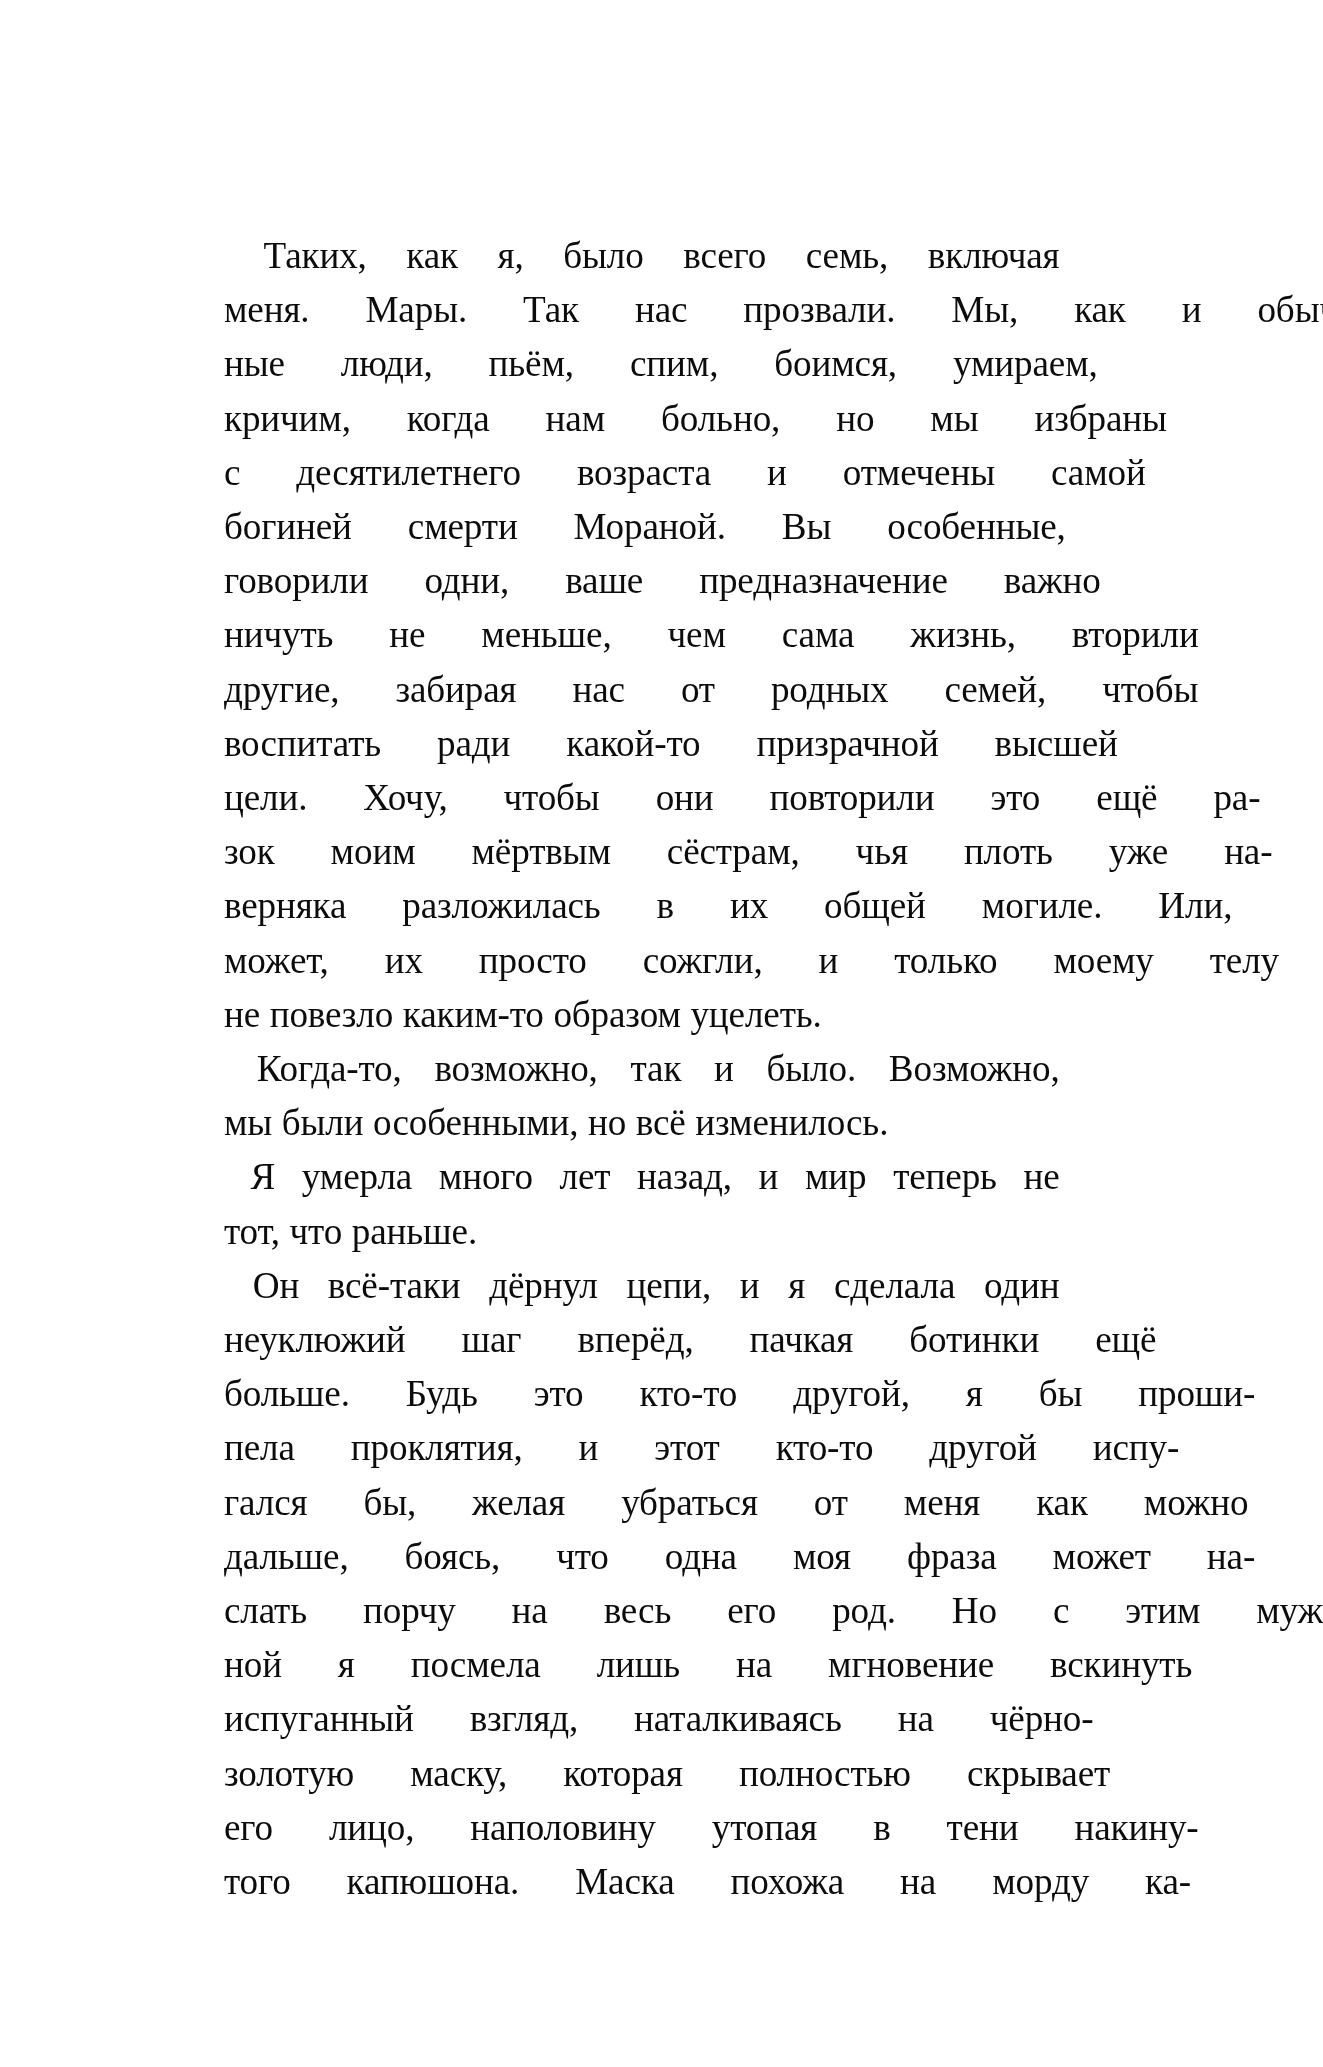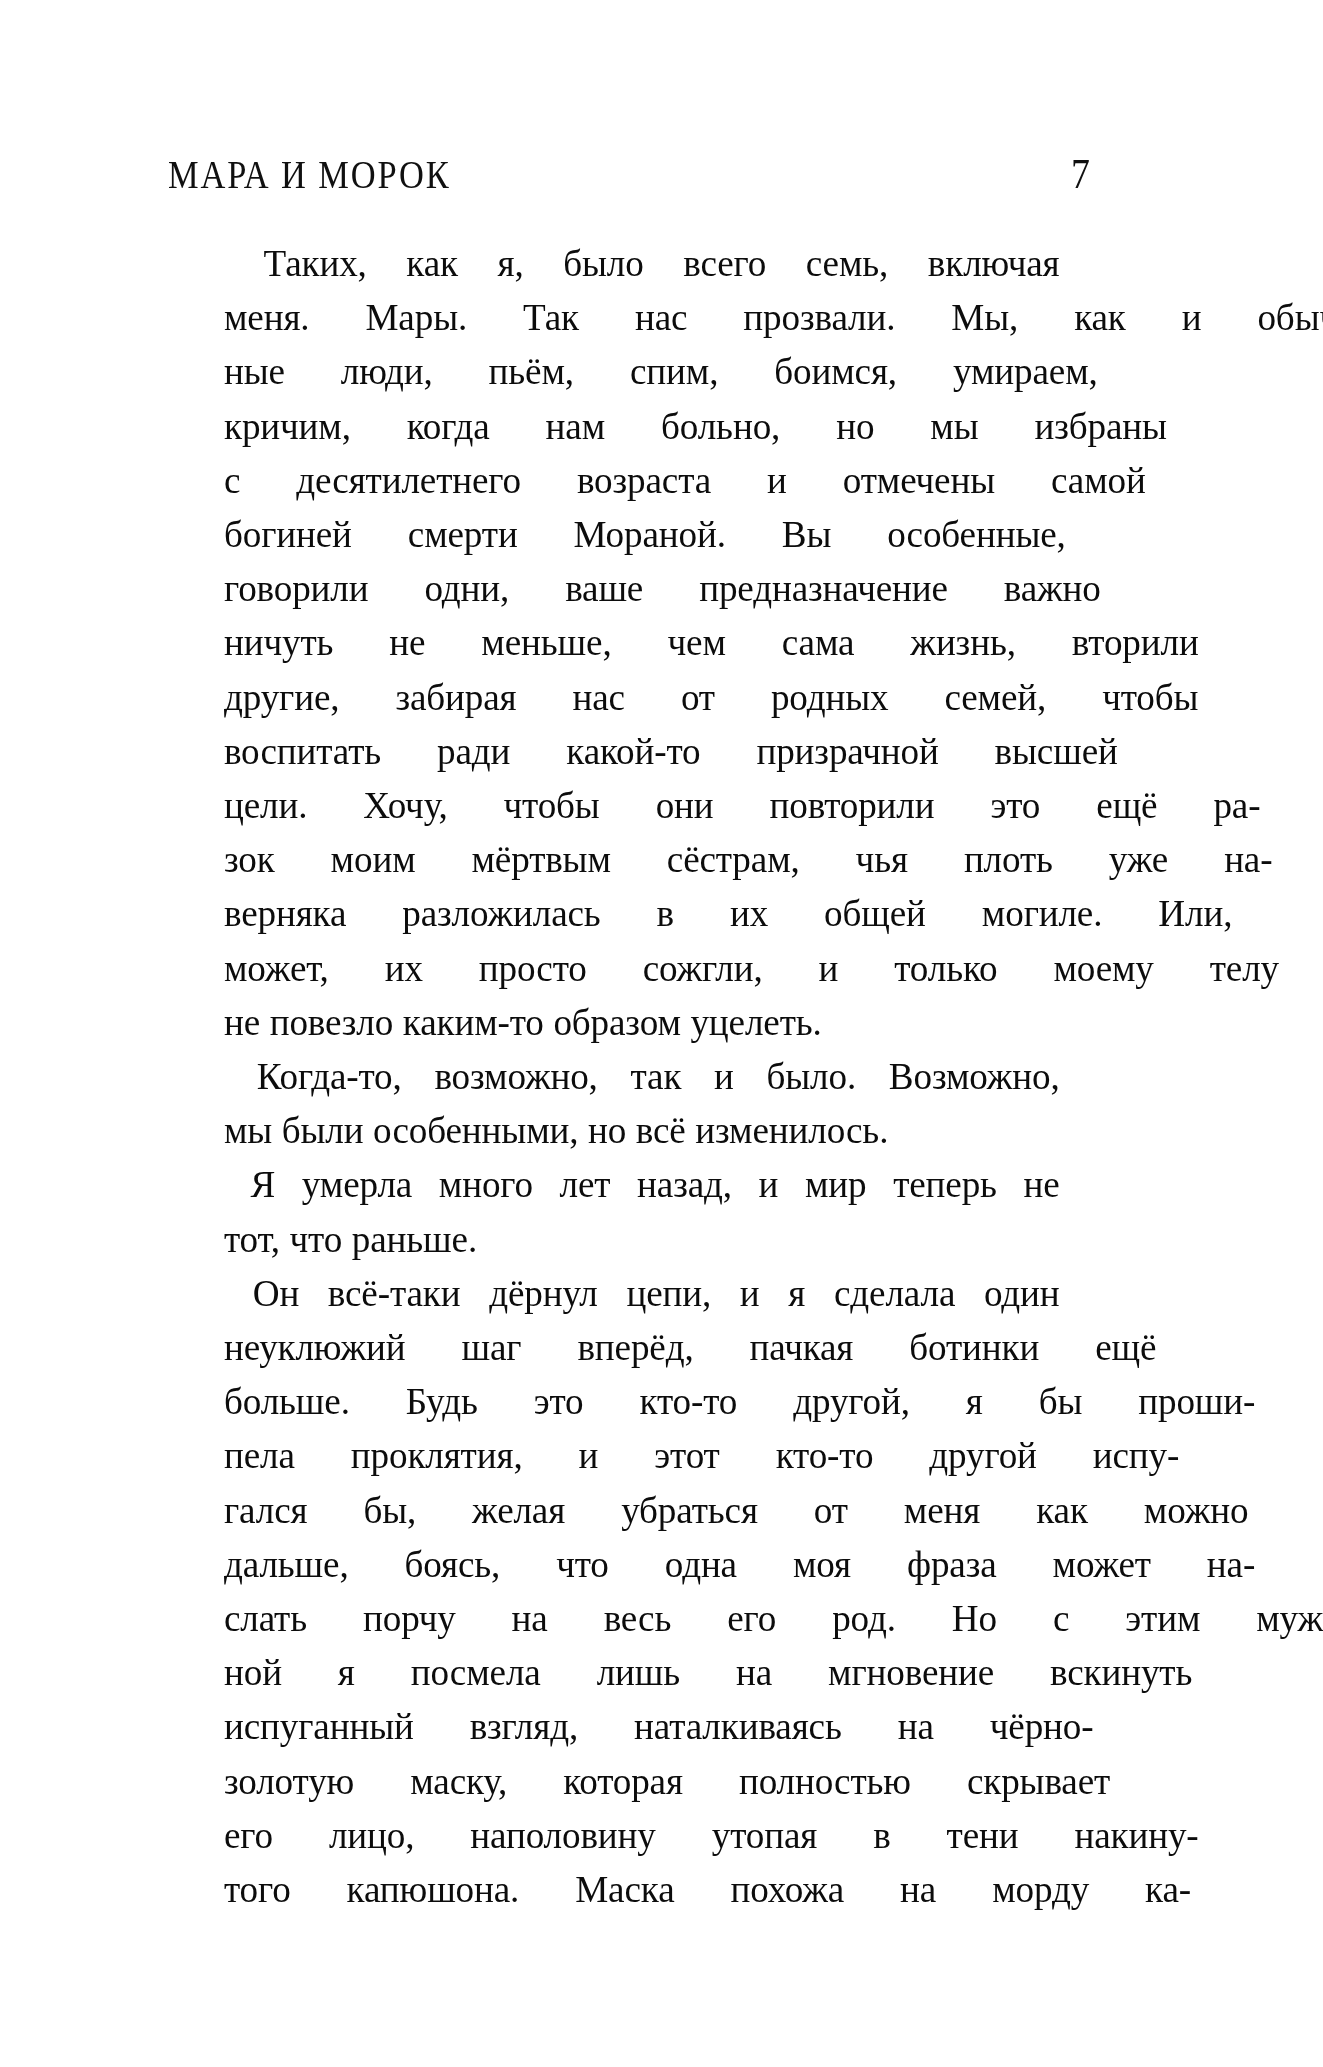--- a/index.html
+++ b/index.html
@@ -51,21 +51,21 @@
     font-weight: 400;
     color: #101010;
     transform: scaleX(0.9);
     transform-origin: right bottom;
   }
 
   
   .text-column {
     position: absolute;
     left: 168px;
-    top: 236px;
+    top: 228px;
     width: 924px;
   }
 
   .para {
     margin: 0;
     font-size: 38.5px;
     line-height: 54.2px;
     text-align: justify;
     text-align-last: left;
     text-indent: 58px;
@@ -107,24 +107,20 @@
     display: block;
     width: 58px;
     flex: 0 0 58px;
   }
 </style>
 </head>
 <body>
 
 <div class="page">
 
-  <div class="running-head">
-    <span class="running-head-title">МАРА И МОРОК</span>
-    <span class="running-head-folio">7</span>
-  </div>
 
   <div class="text-column">
       <p class="para">
         <span class="ln j ind">
           <span class="w">Таких,</span>
           <span class="w">как</span>
           <span class="w">я,</span>
           <span class="w">было</span>
           <span class="w">всего</span>
           <span class="w">семь,</span>

